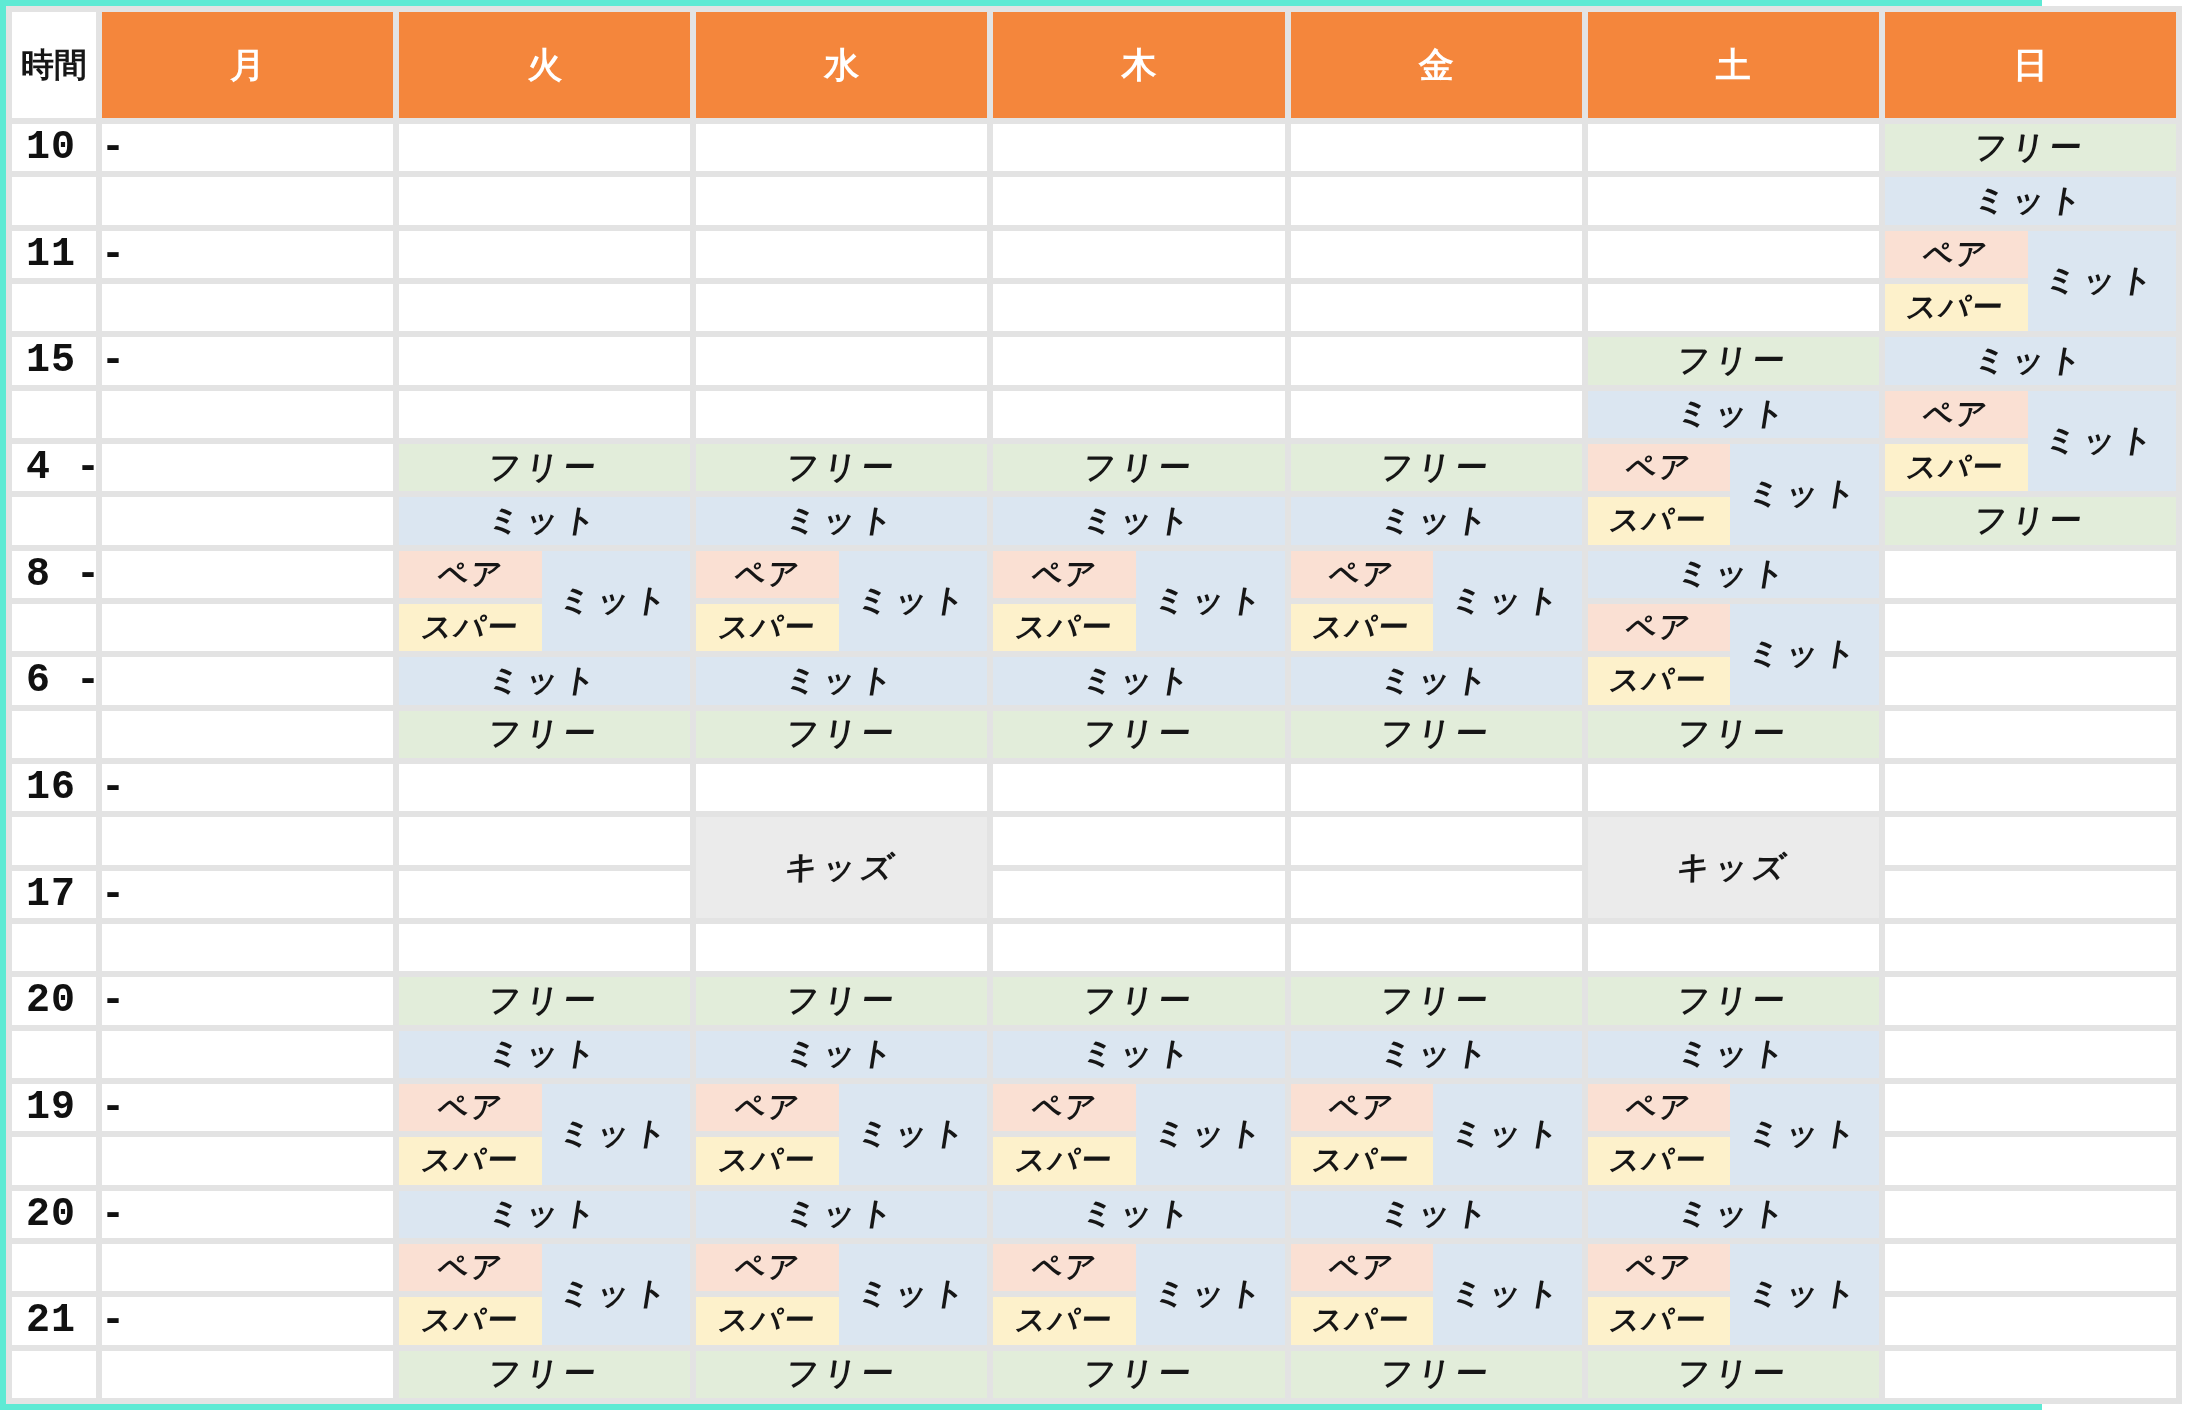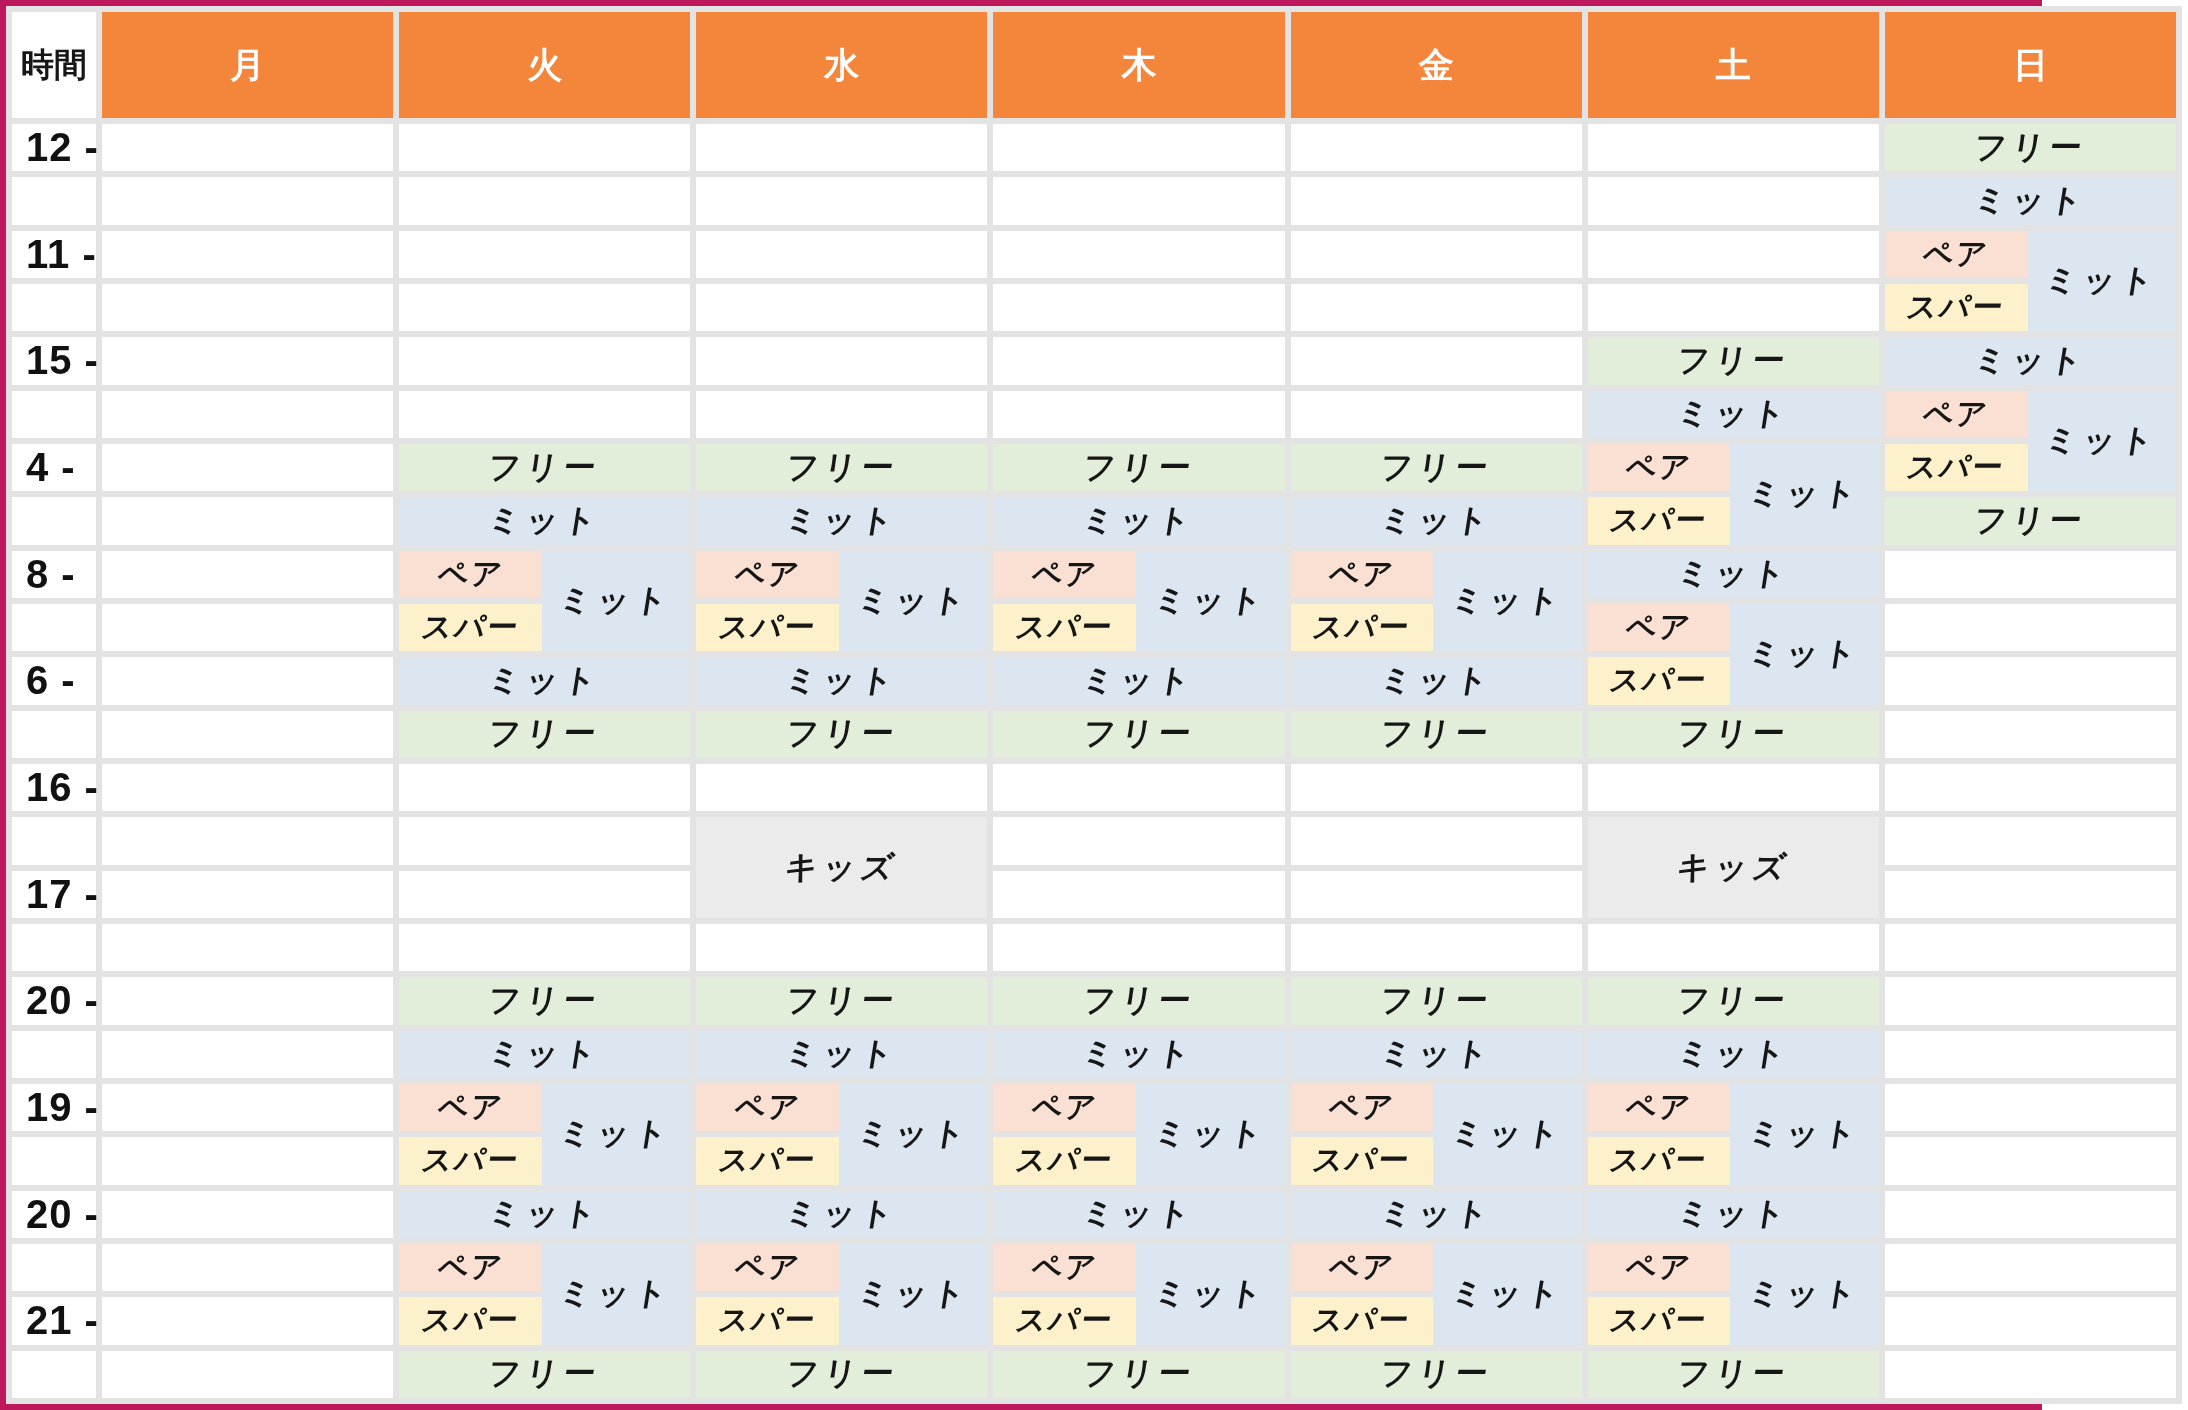--- a/index.html
+++ b/index.html
@@ -1,19 +1,19 @@
 <!DOCTYPE html>
 <html><head>
 <meta charset="utf-8">
 <style>
   html,body{margin:0;padding:0;background:#ffffff;}
   *{box-sizing:border-box;}
   body{width:2188px;height:1410px;position:relative;
        font-family:"Liberation Sans","DejaVu Sans",sans-serif;}
-  .canvas{position:absolute;left:0;top:0;width:2042px;height:1410px;background:#be185d;}
+  .canvas{position:absolute;left:0;top:0;width:2042px;height:1410px;background:#5eead4;font-family:Liberation Mono, monospace;}
   .grid{position:absolute;left:6px;top:6px;width:2176px;height:1398px;}
   .cell{position:absolute;}
   .htime{display:flex;align-items:center;justify-content:center;
          font-weight:700;font-size:33px;color:#161616;}
   .hday{display:flex;align-items:center;justify-content:center;
         font-weight:700;font-size:35px;}
   .hourlab{position:absolute;display:flex;align-items:center;
            padding-left:14px;font-weight:700;font-size:40px;color:#111111;
            letter-spacing:1px;white-space:nowrap;}
   .evt{position:absolute;display:flex;align-items:center;justify-content:center;}
@@ -222,21 +222,21 @@
       <div class="cell" style="left: 1581.71px; top: 1291.33px; width: 291.143px; height: 47.3333px; background: rgb(255, 255, 255);"></div>
       <div class="cell" style="left: 1878.86px; top: 1291.33px; width: 291.143px; height: 47.3333px; background: rgb(255, 255, 255);"></div>
       <div class="cell" style="left: 6px; top: 1344.67px; width: 84px; height: 47.3333px; background: rgb(255, 255, 255);"></div>
       <div class="cell" style="left: 96px; top: 1344.67px; width: 291.143px; height: 47.3333px; background: rgb(255, 255, 255);"></div>
       <div class="cell" style="left: 393.143px; top: 1344.67px; width: 291.143px; height: 47.3333px; background: rgb(255, 255, 255);"></div>
       <div class="cell" style="left: 690.286px; top: 1344.67px; width: 291.143px; height: 47.3333px; background: rgb(255, 255, 255);"></div>
       <div class="cell" style="left: 987.429px; top: 1344.67px; width: 291.143px; height: 47.3333px; background: rgb(255, 255, 255);"></div>
       <div class="cell" style="left: 1284.57px; top: 1344.67px; width: 291.143px; height: 47.3333px; background: rgb(255, 255, 255);"></div>
       <div class="cell" style="left: 1581.71px; top: 1344.67px; width: 291.143px; height: 47.3333px; background: rgb(255, 255, 255);"></div>
       <div class="cell" style="left: 1878.86px; top: 1344.67px; width: 291.143px; height: 47.3333px; background: rgb(255, 255, 255);"></div>
-      <div class="hourlab" style="left: 6px; top: 118px; width: 84px; height: 47.3333px;">12 -</div>
+      <div class="hourlab" style="left: 6px; top: 118px; width: 84px; height: 47.3333px;">10 -</div>
       <div class="hourlab" style="left: 6px; top: 224.667px; width: 84px; height: 47.3333px;">11 -</div>
       <div class="hourlab" style="left: 6px; top: 331.333px; width: 84px; height: 47.3333px;">15 -</div>
       <div class="hourlab" style="left: 6px; top: 438px; width: 84px; height: 47.3333px;">4 -</div>
       <div class="hourlab" style="left: 6px; top: 544.667px; width: 84px; height: 47.3333px;">8 -</div>
       <div class="hourlab" style="left: 6px; top: 651.333px; width: 84px; height: 47.3333px;">6 -</div>
       <div class="hourlab" style="left: 6px; top: 758px; width: 84px; height: 47.3333px;">16 -</div>
       <div class="hourlab" style="left: 6px; top: 864.667px; width: 84px; height: 47.3333px;">17 -</div>
       <div class="hourlab" style="left: 6px; top: 971.333px; width: 84px; height: 47.3333px;">20 -</div>
       <div class="hourlab" style="left: 6px; top: 1078px; width: 84px; height: 47.3333px;">19 -</div>
       <div class="hourlab" style="left: 6px; top: 1184.67px; width: 84px; height: 47.3333px;">20 -</div>

